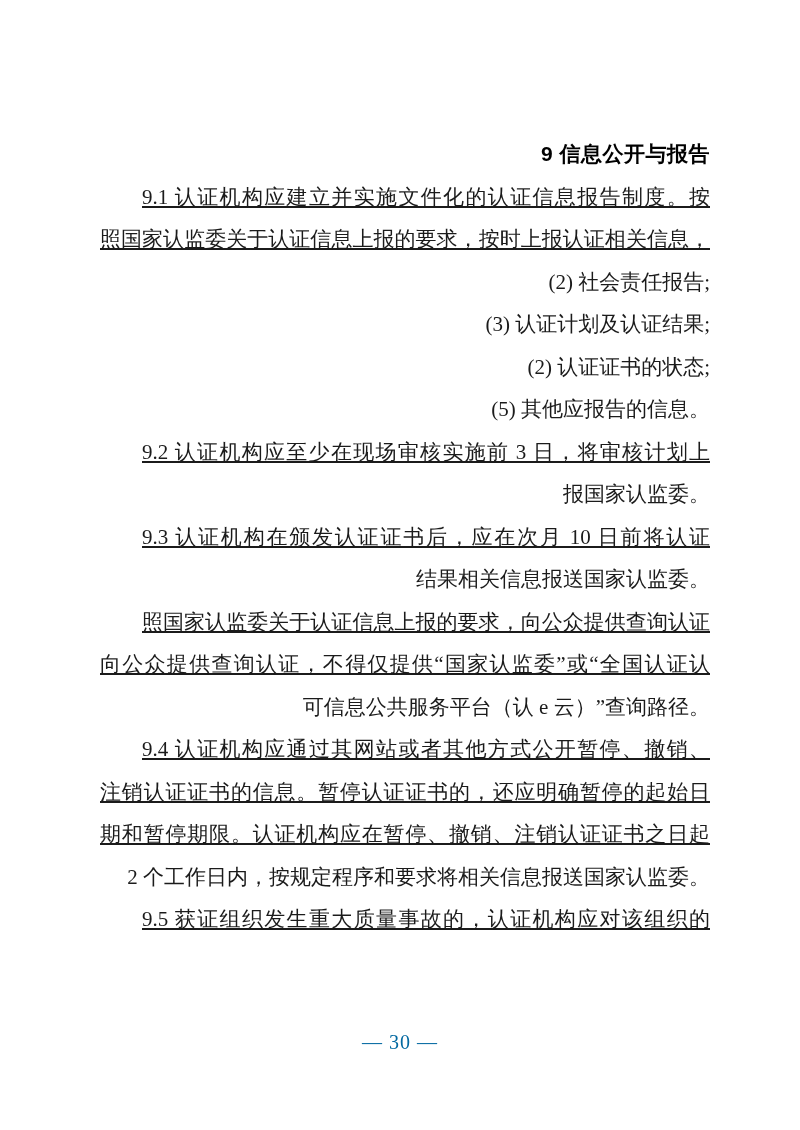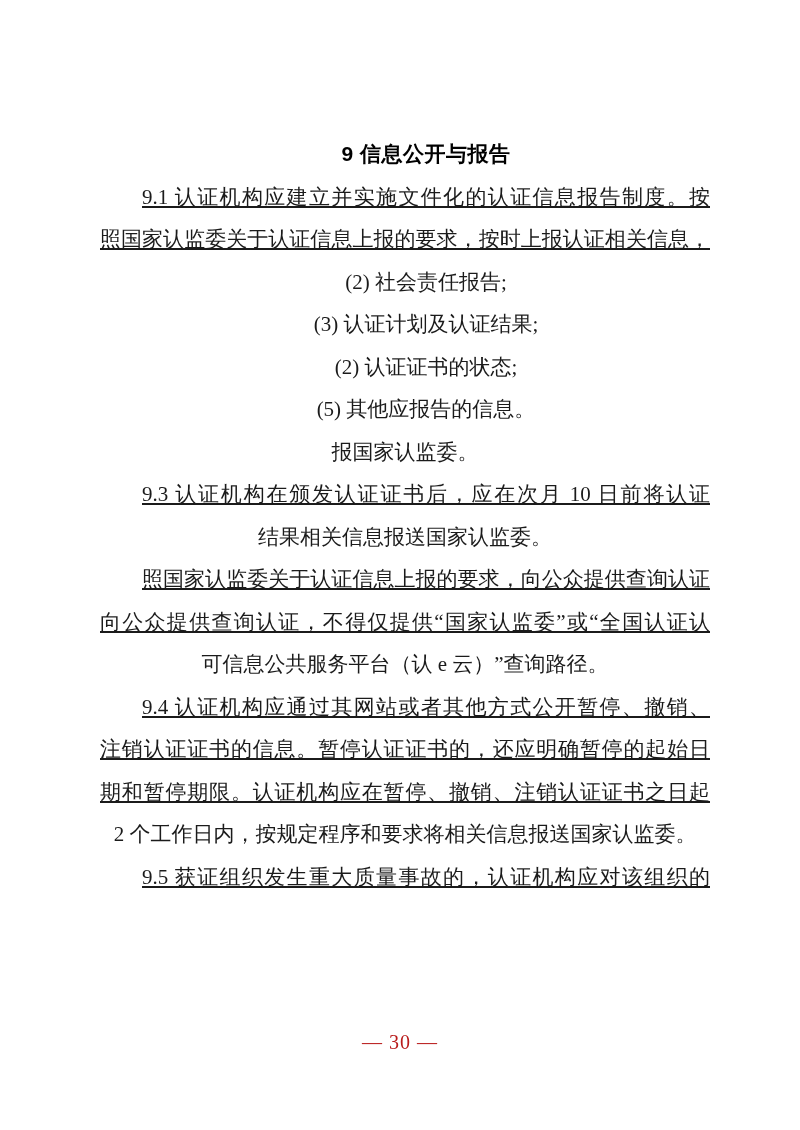--- a/index.html
+++ b/index.html
@@ -34,39 +34,39 @@
   }
   .block-heading {
     font-family: "Liberation Sans", "DejaVu Sans", sans-serif;
     font-weight: 700;
     font-size: 21px;
     color: #000000;
     letter-spacing: 0.5px;
   }
   .line {
     display: block;
-    text-align: center;
+    text-align: right;
     white-space: normal;
   }
   .line.fill {
     text-align: justify;
     text-align-last: justify;
     text-decoration: underline;
   }
   .line.indent {
     text-indent: 42px;
   }
   .footer {
     position: absolute;
     top: 1031px;
     left: 0;
     width: 800px;
     text-align: center;
     font-size: 20px;
-    color: #b91c1c;
+    color: #0369a1;
     letter-spacing: 1px;
     font-family: "Liberation Serif", "DejaVu Serif", serif;
   }
 </style>
 </head>
 <body>
 
 <div class="page">
   <main class="content" id="content">
       <div class="block block-heading">
@@ -82,20 +82,21 @@
       <div class="block block-para">
         <div class="line indent">(3) 认证计划及认证结果;</div>
       </div>
       <div class="block block-para">
         <div class="line indent">(2) 认证证书的状态;</div>
       </div>
       <div class="block block-para">
         <div class="line indent">(5) 其他应报告的信息。</div>
       </div>
       <div class="block block-para">
+        <div class="line fill indent">9.2 认证机构应至少在现场审核实施前 3 日，将审核计划上</div>
         <div class="line">报国家认监委。</div>
       </div>
       <div class="block block-para">
         <div class="line fill indent">9.3 认证机构在颁发认证证书后，应在次月 10 日前将认证</div>
         <div class="line">结果相关信息报送国家认监委。</div>
       </div>
       <div class="block block-para">
         <div class="line fill indent">照国家认监委关于认证信息上报的要求，向公众提供查询认证</div>
         <div class="line fill">向公众提供查询认证，不得仅提供“国家认监委”或“全国认证认</div>
         <div class="line">可信息公共服务平台（认 e 云）”查询路径。</div>

